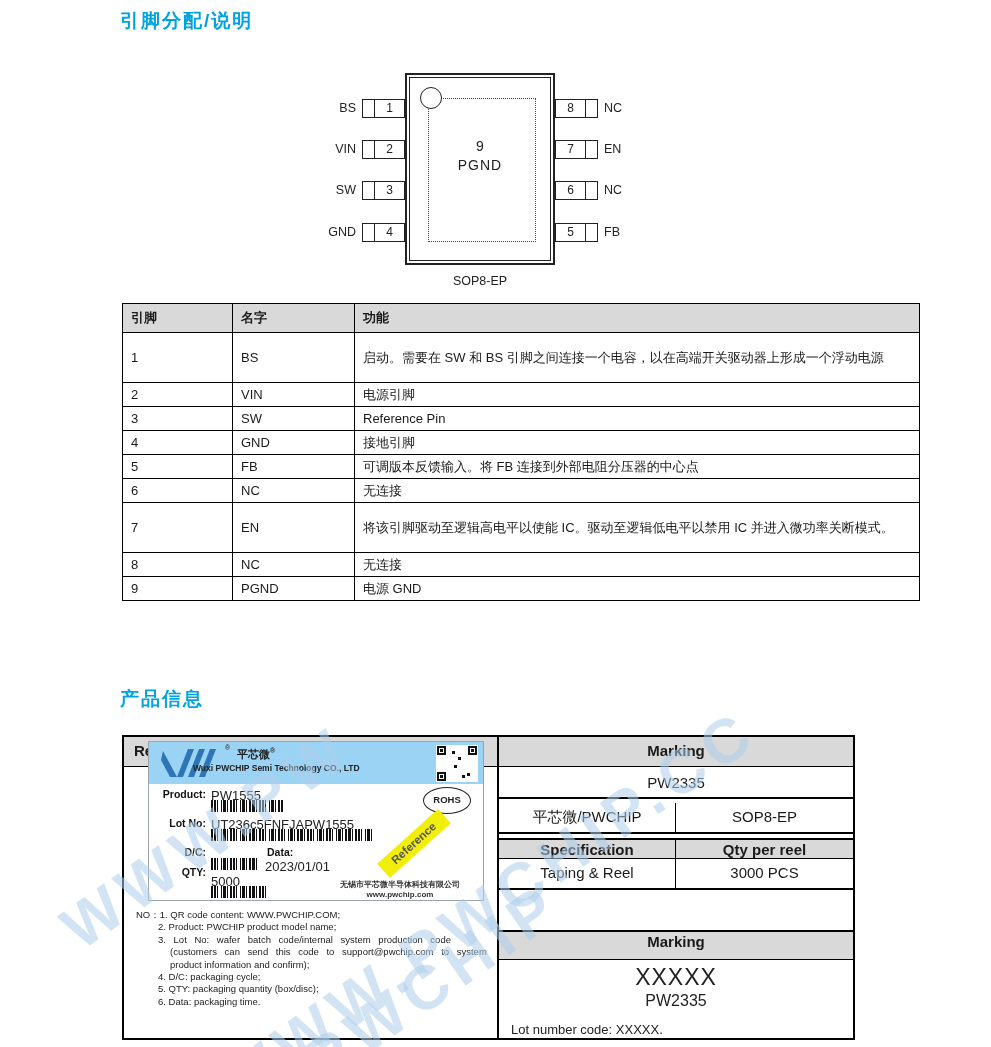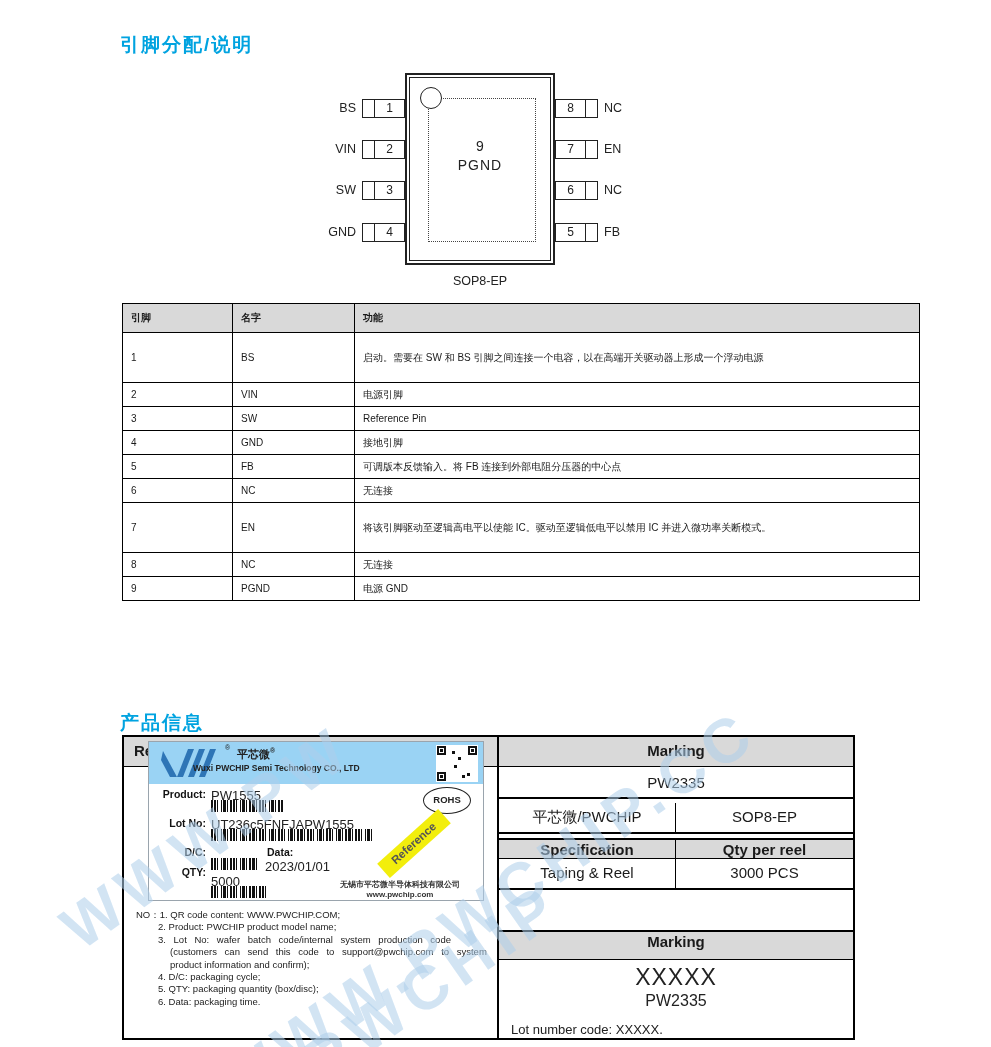--- a/index.html
+++ b/index.html
@@ -1,19 +1,19 @@
 <!DOCTYPE html>
 <html><head>
 <meta charset="utf-8">
 <style>
   html,body{margin:0;padding:0;background:#fff;}
   body{font-family:"Liberation Sans","DejaVu Sans",sans-serif;color:#1a1a1a;}
   #page{position:relative;width:991px;height:1047px;background:#fff;overflow:hidden;}
 
-  .sec-title{position:absolute;left:120px;font-size:19px;font-weight:bold;color:#00A3E0;letter-spacing:2px;margin-top:24px;}
+  .sec-title{position:absolute;left:120px;font-size:19px;font-weight:bold;color:#00A3E0;letter-spacing:2px;}
 
   
   .chip-body{position:absolute;left:405px;top:73px;width:150px;height:192px;border:2px solid #222;background:#fff;box-sizing:border-box;}
   .chip-inner{position:absolute;left:2px;top:2px;right:2px;bottom:2px;border:1px solid #222;}
   .chip-dotted{position:absolute;left:428px;top:98px;width:108px;height:144px;border:1.5px dotted #444;box-sizing:border-box;}
   .chip-circle{position:absolute;left:420px;top:87px;width:22px;height:22px;border:1.5px solid #222;border-radius:50%;background:#fff;box-sizing:border-box;}
   .chip-ctext{position:absolute;left:405px;width:150px;text-align:center;font-size:14px;color:#222;}
   .pin{position:absolute;width:43px;height:19px;border:1.5px solid #222;background:#fff;box-sizing:border-box;display:flex;}
   .pin-left{left:362px;}
   .pin-right{left:555px;}
@@ -21,21 +21,21 @@
   .pin-left .stub{border-right:1.2px solid #222;}
   .pin-right .stub{border-left:1.2px solid #222;order:2;}
   .pin .num{flex:1;text-align:center;font-size:12px;line-height:16px;color:#222;}
   .pin-label{position:absolute;font-size:12.5px;color:#222;}
   .pl-left{left:296px;width:60px;text-align:right;}
   .pl-right{left:604px;width:60px;text-align:left;}
   .pkg-label{position:absolute;left:405px;top:274px;width:150px;text-align:center;font-size:12.5px;color:#222;}
 
   
   table.pins{position:absolute;left:122px;top:303px;width:746px;border-collapse:collapse;table-layout:fixed;}
-  table.pins td,table.pins th{border:1.2px solid #000;font-size:10px;padding:2px 8px;vertical-align:middle;text-align:left;font-weight:normal;margin-top:36px;}
+  table.pins td,table.pins th{border:1.2px solid #000;font-size:13px;padding:2px 8px;vertical-align:middle;text-align:left;font-weight:normal;margin-top:36px;}
   table.pins th{background:#D9D9D9;font-weight:bold;height:24px;}
   .c1{width:93px;} .c2{width:105px;} .c3{width:548px;}
   .h1{height:24px;} .h2{height:50px;}
 
   
   .ptable{position:absolute;left:122px;top:735px;width:733px;height:305px;border:2px solid #000;box-sizing:border-box;display:flex;background:#fff;}
   .pleft{width:375px;border-right:2px solid #000;box-sizing:border-box;position:relative;}
   .pright{flex:1;display:flex;flex-direction:column;box-sizing:border-box;}
   .gray{background:#D9D9D9;}
   .pl-header{height:30px;box-sizing:border-box;border-bottom:1.5px solid #000;font-size:15px;font-weight:bold;padding:5px 0 0 10px;}

